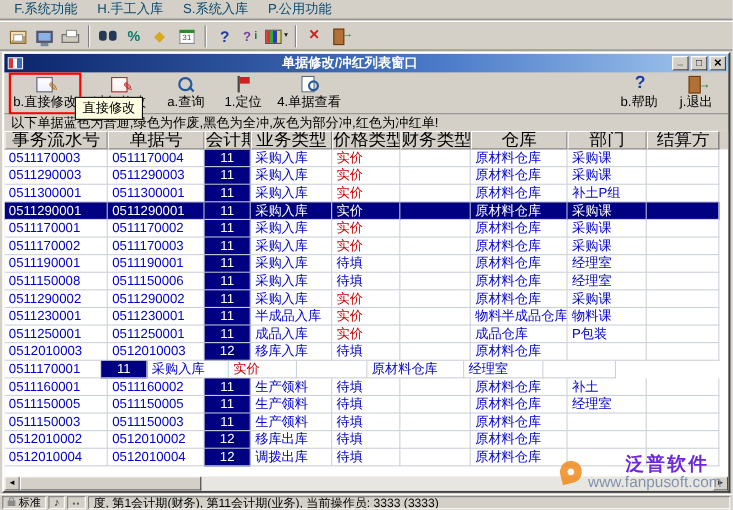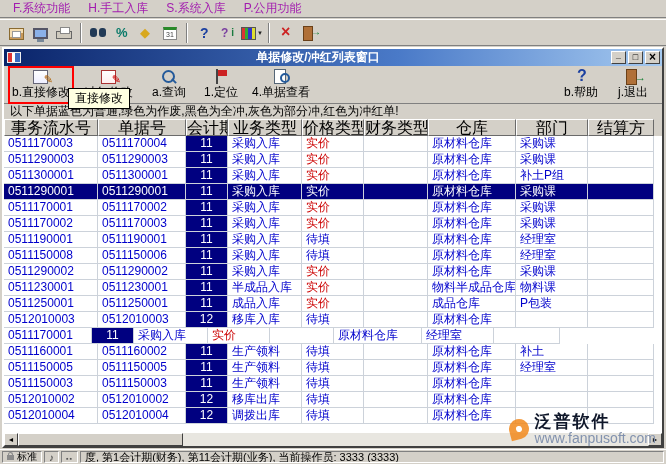--- a/index.html
+++ b/index.html
@@ -7,21 +7,21 @@
   body {
     font-family:"Liberation Sans","DejaVu Sans",sans-serif;
     font-size:12px; background:#d4d0c8; position:relative; overflow:hidden;
     -webkit-font-smoothing:none;
   }
 
   
   .menubar { position:absolute; left:0; top:0; width:666px; height:18px;
     background:#d4d0c8; display:flex; align-items:center; padding-left:4px;
     border-bottom:1px solid #808080; }
-  .menu-item { padding:1px 9px; color:#a21caf; cursor:default; white-space:nowrap; }
+  .menu-item { padding:1px 9px; color:#0c4a6e; cursor:default; white-space:nowrap; }
 
   
   .toolbar-top { position:absolute; left:0; top:19px; width:666px; height:27px;
     background:#d4d0c8; border-top:1px solid #ffffff; border-bottom:1px solid #808080;
     display:flex; align-items:center; padding:1px 4px; }
   .tbtn { appearance:none; background:transparent; border:1px solid transparent;
     width:24px; height:23px; display:flex; align-items:center; justify-content:center;
     position:relative; cursor:default; }
   .tdiv { width:2px; height:20px; margin:0 4px; border-left:1px solid #808080; border-right:1px solid #fff; }
 
@@ -147,21 +147,21 @@
   .dotsi::before { content:"▪▪"; font-size:7px; color:#555; letter-spacing:1px; }
 
   
   .watermark { position:absolute; right:10px; top:413px; z-index:40; display:flex;
     align-items:center; gap:6px; }
   .wm-logo { width:20px; height:20px; background:#f28a1e; border-radius:50% 50% 50% 0;
     position:relative; transform:rotate(-15deg); opacity:.85; }
   .wm-logo::after { content:""; position:absolute; left:7px; top:7px; width:6px; height:6px;
     background:#fff; border-radius:50%; }
   .wm-text { display:flex; flex-direction:column; line-height:1.05; }
-  .wm-brand { font-size:17px; font-weight:bold; color:#0f172a; letter-spacing:2px; }
+  .wm-brand { font-size:17px; font-weight:bold; color:#6d28d9; letter-spacing:2px;margin-left:34px; }
   .wm-url { font-size:14px; color:#8292ae; }
 </style>
 </head>
 <body>
 
 <div class="menubar">
     <span class="menu-item">F.系统功能</span>
     <span class="menu-item">H.手工入库</span>
     <span class="menu-item">S.系统入库</span>
     <span class="menu-item">P.公用功能</span>

